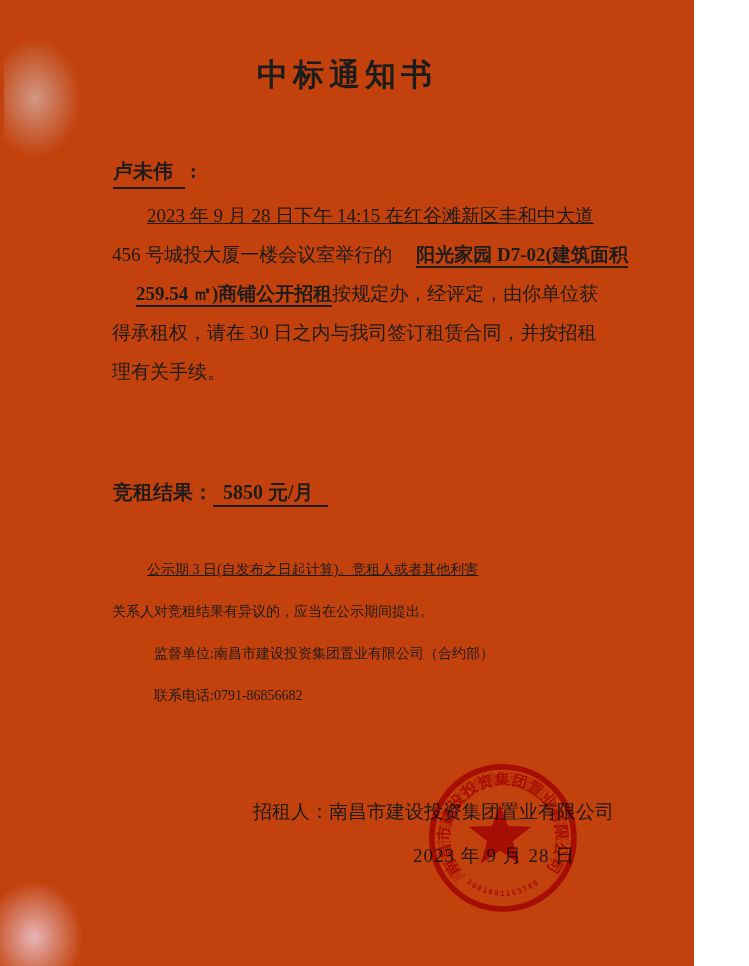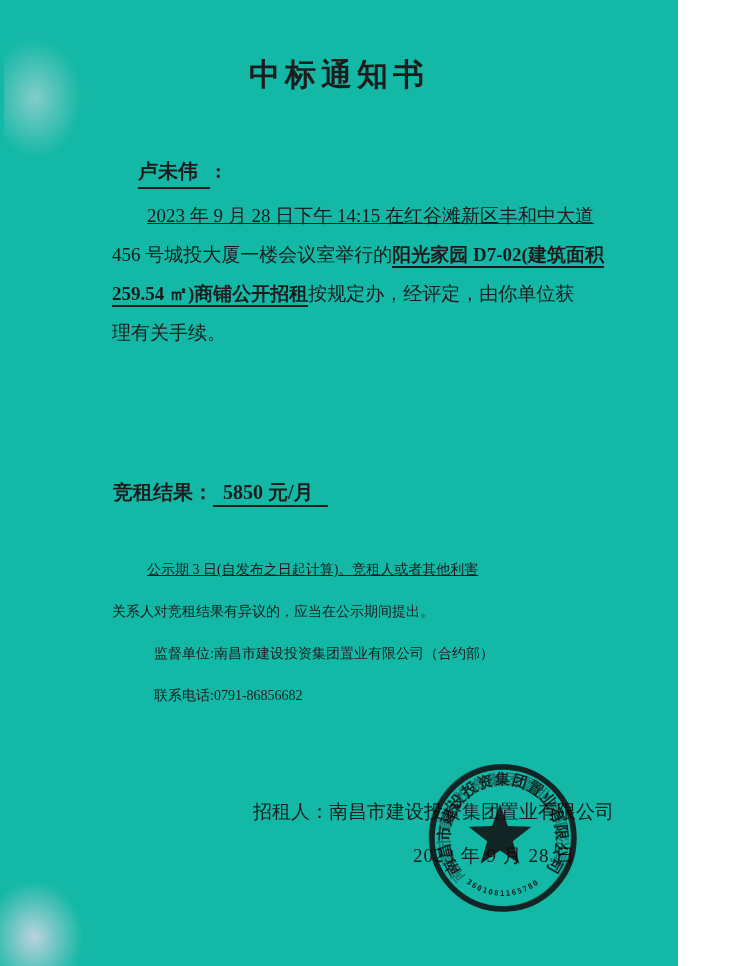--- a/index.html
+++ b/index.html
@@ -1,47 +1,48 @@
 <!DOCTYPE html>
 <html style="--seal-red: #d9232a; --ink: #1c1c1c;"><head>
 <meta charset="utf-8">
 <style>
   html,body{margin:0;padding:0;background:#ffffff;}
   .page{
     position:relative;width:678px;height:966px;overflow:hidden;
-    background:#14b8a6;color:#1c1c1c;
+    background:#c2410c;color:#1c1c1c;
     font-family:"Liberation Serif", serif;
+    padding-left:16px;
   }
   
   .blob-tl{
     position:absolute;left:4px;top:38px;width:78px;height:120px;
     background:radial-gradient(ellipse at 40% 50%, rgba(222,222,230,0.55), rgba(255,255,255,0) 70%);
     pointer-events:none;
   }
   .blob-bl{
     position:absolute;left:-14px;top:882px;width:96px;height:100px;
     background:radial-gradient(ellipse at 50% 55%, rgba(243,219,238,0.75), rgba(255,255,255,0) 72%);
     pointer-events:none;
   }
   .doc-title{
     position:absolute;top:54px;left:0;width:100%;
     text-align:center;font-size:31px;font-weight:bold;letter-spacing:5px;
   }
   .addressee{
-    position:absolute;left:113px;top:158px;font-size:20px;font-weight:bold;margin-left:25px;
+    position:absolute;left:113px;top:158px;font-size:20px;font-weight:bold;
   }
   .addr-name{border-bottom:2px solid #1c1c1c;padding:0 12px 2px 0;display:inline-block;}
   .addr-colon{margin-left:5px;}
   .body-para{position:absolute;left:112px;top:196px;width:462px;font-size:19px;}
   .body-para .doc-line{height:39px;line-height:39px;white-space:nowrap;}
   .notice-para{position:absolute;left:112px;top:549px;width:470px;font-size:14px;}
   .notice-para .doc-line{height:42px;line-height:42px;white-space:nowrap;}
   .doc-line.ind-a{padding-left:35px;text-decoration:underline;}
   .doc-line.ind-b{padding-left:42px;}
-  .seg.b{font-weight:bold;}
+  .seg.b{font-weight:bold;margin-left:24px;}
   .seg.u{border-bottom:2px solid #1c1c1c;padding-bottom:1px;}
   .result-line{
     position:absolute;left:113px;top:479px;font-size:20px;font-weight:bold;
   }
   .result-value{border-bottom:2px solid #1c1c1c;padding:0 14px 2px 10px;margin-top:27px;}
   .footer-lessor{position:absolute;left:253px;top:799px;font-size:19px;}
   .footer-date{position:absolute;left:413px;top:843px;font-size:19px;letter-spacing:1px;}
   .seal{
     position:absolute;left:418px;top:752px;width:170px;height:170px;
     mix-blend-mode:multiply;opacity:0.93;
@@ -68,20 +69,21 @@
   <div class="doc-title">中标通知书</div>
 
   <div class="addressee">
     <span class="addr-name">卢未伟</span><span class="addr-colon">:</span>
   </div>
 
   <div class="body-para">
       <div class="doc-line ind-a"><span class="seg">2023 年 9 月 28 日下午 14:15 在红谷滩新区丰和中大道</span></div>
       <div class="doc-line"><span class="seg">456 号城投大厦一楼会议室举行的</span><span class="seg b u">阳光家园 D7-02(建筑面积</span></div>
       <div class="doc-line"><span class="seg b u">259.54 ㎡)商铺公开招租</span><span class="seg">按规定办，经评定，由你单位获</span></div>
+      <div class="doc-line"><span class="seg">得承租权，请在 30 日之内与我司签订租赁合同，并按招租</span></div>
       <div class="doc-line"><span class="seg">理有关手续。</span></div>
     </div>
 
   <div class="result-line">
     <span>竞租结果：</span><span class="result-value">5850 元/月</span>
   </div>
 
   <div class="notice-para">
       <div class="doc-line ind-a"><span class="seg">公示期 3 日(自发布之日起计算)。竞租人或者其他利害</span></div>
       <div class="doc-line"><span class="seg">关系人对竞租结果有异议的，应当在公示期间提出。</span></div>

